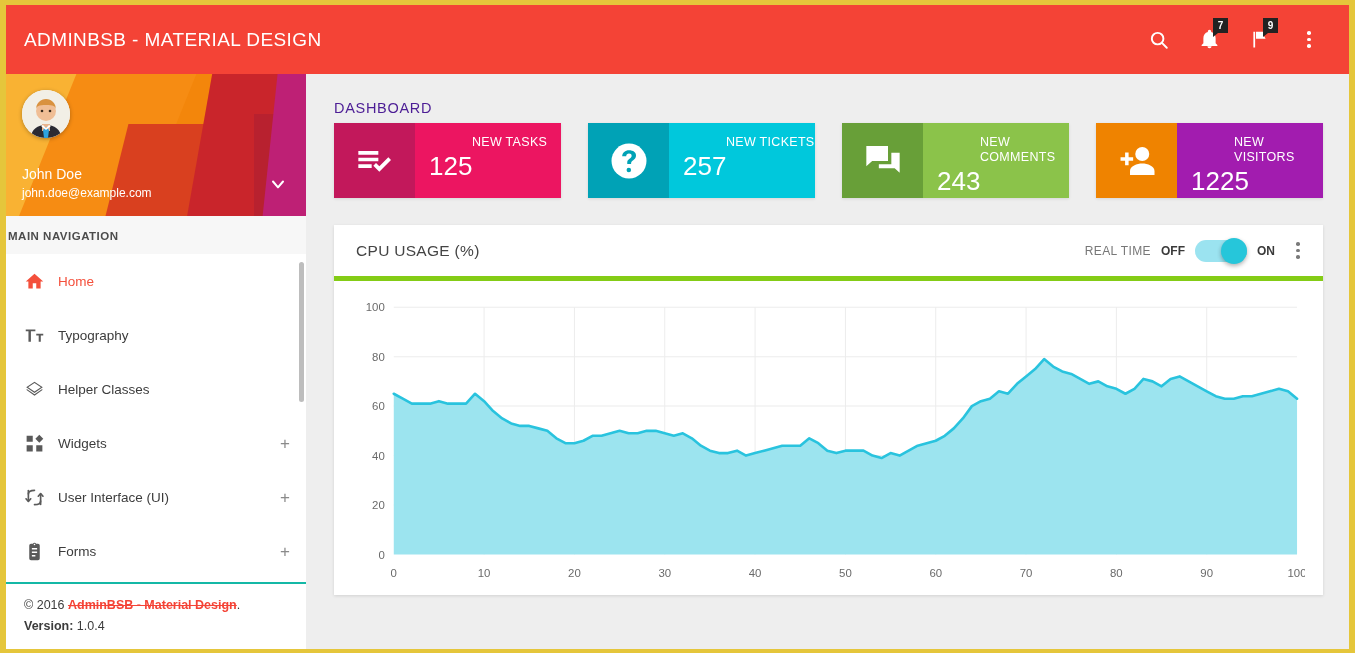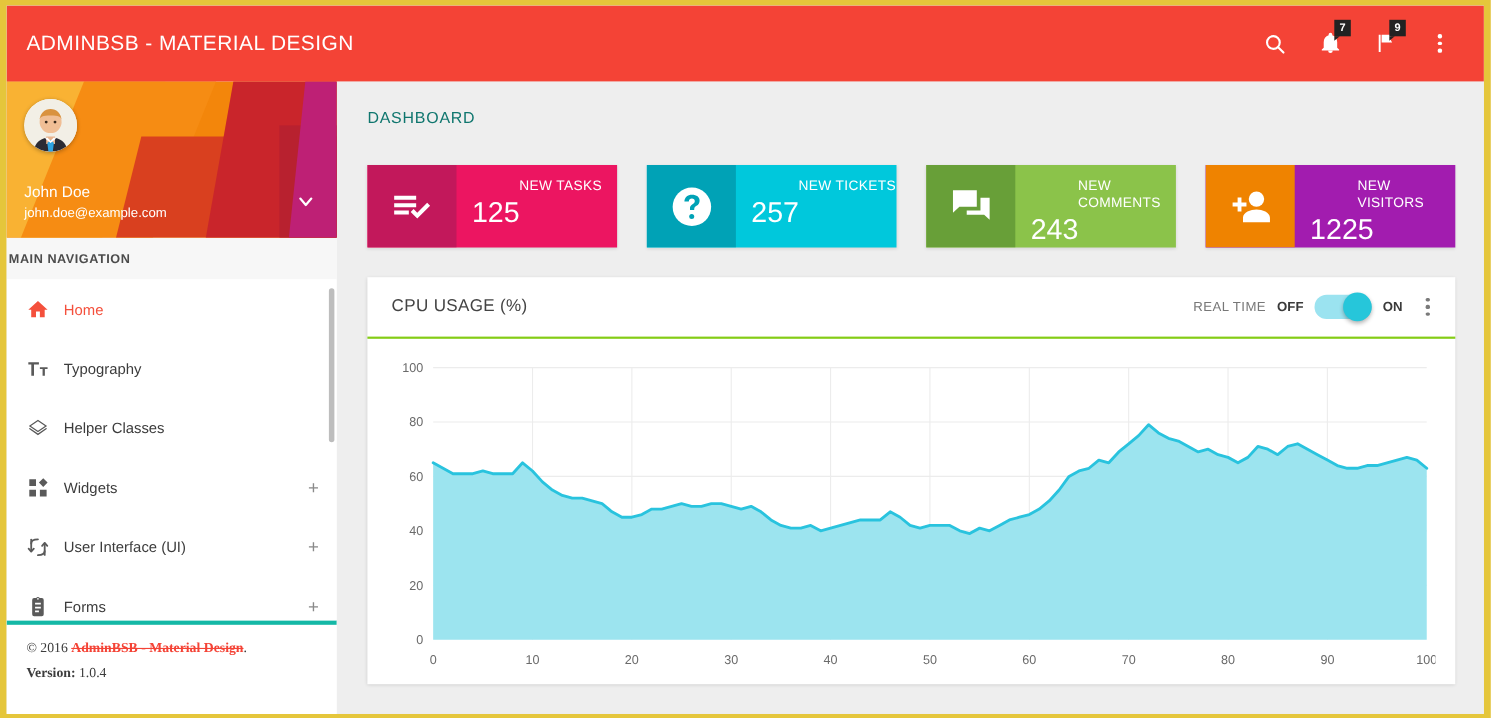--- a/index.html
+++ b/index.html
@@ -93,34 +93,34 @@
   .nav-item .ic { width: 26px; display: flex; align-items: center; color: #5a5a5a; }
   .nav-item .lbl { margin-left: 8px; }
   .nav-item.active { color: #F4503C; }
   .nav-item.active .ic { color: #F4503C; }
   .nav-plus { margin-left: auto; color: #8a8a8a; font-size: 17px; line-height: 1; }
   .sb-scrollbar {
     position: absolute; right: 2px; top: 8px; width: 5px; height: 140px;
     background: #BDBDBD; border-radius: 3px; cursor: pointer;
   }
   .sidebar-footer {
-    flex: none; border-top: 4px solid #14b8a6; padding: 14px 18px 30px;
-    font-size: 12.5px; color: #3c3c3c; background: #fff; font-family: Liberation Serif, serif;
+    flex: none; border-top: 2px solid #14b8a6; padding: 14px 18px 16px;
+    font-size: 12.5px; color: #3c3c3c; background: #fff;
   }
   .sf-link { color: #F44336; text-decoration: line-through; font-weight: bold; }
   .sf-ver { margin-top: 7px; }
   .sf-ver b { font-weight: bold; }
 
   
   .content {
     position: absolute; left: 300px; top: 69px; right: 0; bottom: 0;
     background: #EEEEEE; padding: 26px 26px 0 28px; overflow: hidden;
   }
   .page-title {
-    font-size: 14.5px; color: #0f766e; letter-spacing: .7px; margin-bottom: 34px;
+    font-size: 14.5px; color: #4c1d95; letter-spacing: .7px; margin-bottom: 7px;
   }
   .cards { display: flex; gap: 27px; }
   .info-card {
     flex: 1; height: 75px; display: flex; overflow: hidden; cursor: pointer;
     box-shadow: 0 1px 3px rgba(0,0,0,.1);
   }
   .ic-icon {
     width: 81px; display: flex; align-items: center; justify-content: center;
     color: #fff; flex: none;
   }
@@ -128,21 +128,21 @@
   .ic-label { font-size: 12.5px; letter-spacing: .3px; line-height: 15px; margin-left: 43px; }
   .ic-number { font-size: 26px; line-height: 32px; font-weight: 300; }
 
   
   .chart-card {
     margin-top: 27px; background: #fff; box-shadow: 0 1px 3px rgba(0,0,0,.12);
     height: 370px; display: flex; flex-direction: column;
   }
   .chart-head {
     height: 56px; display: flex; align-items: center;
-    padding: 0 12px 0 22px; border-bottom: 2px solid #84cc16; text-align: right;
+    padding: 0 12px 0 22px; border-bottom: 5px solid #84cc16; text-align: right;
   }
   .chart-title { font-size: 15.5px; color: #444; letter-spacing: .3px; }
   .chart-tools { margin-left: auto; display: flex; align-items: center; gap: 10px; }
   .rt-label { font-size: 12px; color: #777; letter-spacing: .4px; }
   .sw-off, .sw-on { font-size: 12px; font-weight: bold; color: #3a3a3a; }
   .switch {
     width: 52px; height: 22px; border-radius: 11px; background: #9BE3F0;
     position: relative; cursor: pointer;
   }
   .switch .knob {

